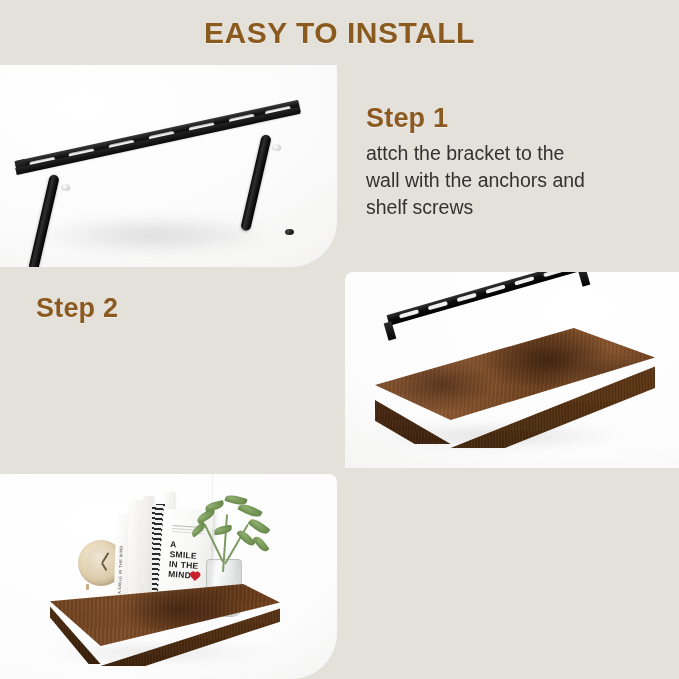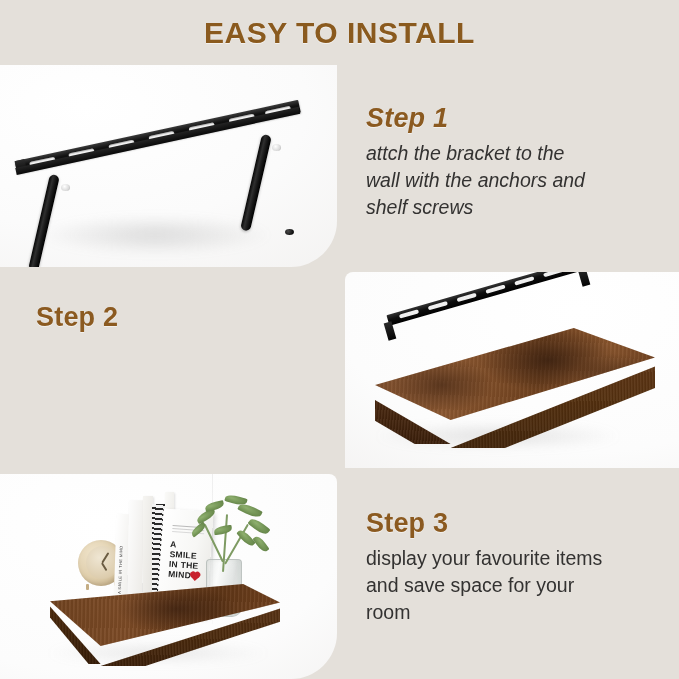--- a/index.html
+++ b/index.html
@@ -89,22 +89,22 @@
     letter-spacing: 0.2px;
     text-shadow: 0 1px 0 rgba(255,255,255,0.5);
   }
   .step-body {
     font-size: 19.5px;
     line-height: 1.38;
     color: #333231;
     margin: 0;
     white-space: pre-line;
   }
-  #text-step1 { left: 366px; top: 103px; width: 300px; font-style: italic; }
-  #text-step2 { left: 36px;  top: 302px; width: 290px; }
+  #text-step1 { left: 366px; top: 103px; width: 300px; }
+  #text-step2 { left: 36px;  top: 293px; width: 290px; }
   #text-step3 { left: 366px; top: 508px; width: 305px; }
 
   
   .bracket-wrap {
     position: absolute;
     left: 0; top: 0; right: 0; bottom: 0;
   }
   .br-rail {
     position: absolute;
     left: 16px;
@@ -556,20 +556,14 @@
       <div class="s3-leaf" style="left:214px; top:52px; width:18px; height:8px; transform:rotate(-8deg);"></div>
       <div class="s3-leaf" style="left:252px; top:66px; width:18px; height:8px; transform:rotate(55deg);"></div>
       <div class="s3-leaf" style="left:190px; top:52px; width:17px; height:7px; transform:rotate(-38deg);"></div>
 
       <div class="s3-top"></div>
       <div class="s3-front"></div>
       <div class="s3-front2"></div>
     </div>
   </div>
 
-  <div class="textblock" id="text-step3">
-    <div class="step-head">Step 3</div>
-    <div class="step-body">display your favourite items
-and save space for your
-room</div>
-  </div>
 
 </div>
 
 </body></html>

